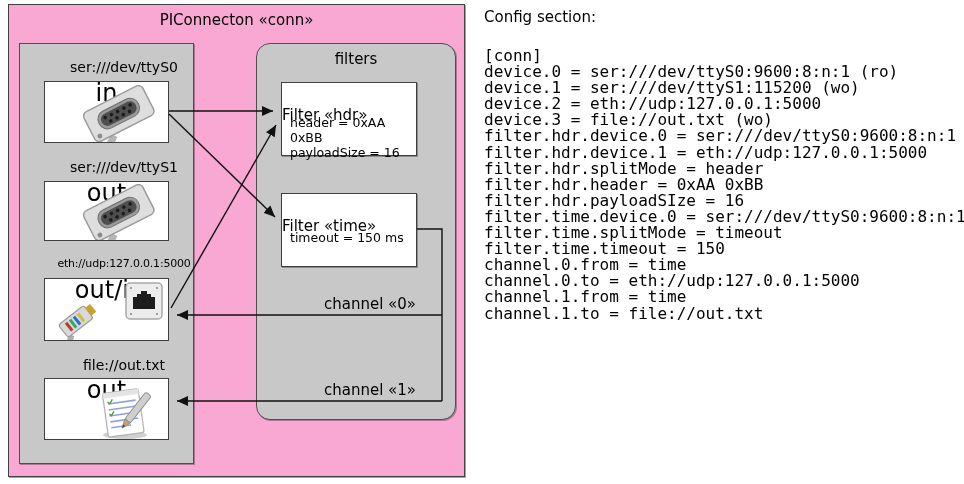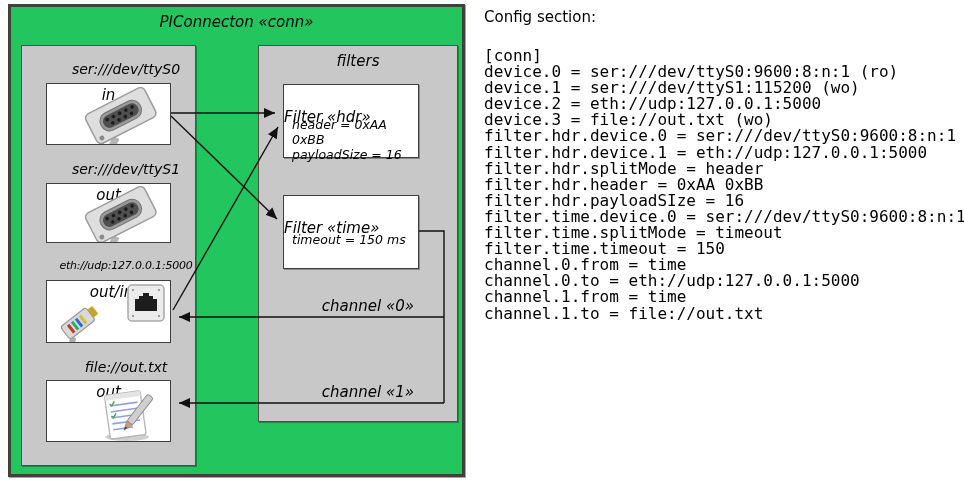--- a/index.html
+++ b/index.html
@@ -2,38 +2,38 @@
 <html><head>
 <meta charset="utf-8">
 <style>
   html,body{margin:0;padding:0;background:#ffffff;}
   body{width:964px;height:484px;position:relative;overflow:hidden;
        font-family:"DejaVu Sans",sans-serif;color:#000;}
   .stage{position:absolute;inset:0;}
 
   
   .diagram{position:absolute;left:8px;top:4px;width:457px;height:473px;
-           background:#22c55e;border:3px solid #404040;box-sizing:border-box;
-           box-shadow:1px 1px 0 rgba(0,0,0,.35);font-style:italic;}
+           background:#f9a8d4;border:1px solid #404040;box-sizing:border-box;
+           box-shadow:1px 1px 0 rgba(0,0,0,.35);}
   .diagram-title{position:absolute;left:0;top:6px;width:100%;text-align:center;
                  font-size:15px;}
 
   
   .panel{position:absolute;background:#c8c8c8;border:1.5px solid #4f4f4f;
          box-sizing:border-box;box-shadow:1px 1px 0 rgba(0,0,0,.3);}
   .left-panel{left:10px;top:38px;width:175px;height:421px;}
-  .filters-panel{left:247px;top:38px;width:200px;height:377px;}
+  .filters-panel{left:247px;top:38px;width:200px;height:377px;border-radius:14px;}
   .panel-title{position:absolute;left:0;top:6px;width:100%;text-align:center;font-size:15px;}
 
   
   .device-label{position:absolute;left:10px;width:210px;text-align:center;font-size:14px;}
   .device-label.small{font-size:11px;letter-spacing:-.2px;}
   .device-box{position:absolute;left:35px;width:125px;height:62px;background:#ffffff;
               border:1.5px solid #3f3f3f;box-sizing:border-box;overflow:hidden;}
-  .dir{position:absolute;top:1px;width:100%;text-align:center;font-size:15px;line-height:20px;}
+  .dir{position:absolute;top:1px;width:100%;text-align:center;font-size:24px;line-height:20px;}
   .dir.left{text-align:center;padding-left:6px;box-sizing:border-box;}
   .icon{position:absolute;}
 
   
   .filter-box{position:absolute;left:272px;width:136px;height:74px;background:#ffffff;
               border:1.5px solid #3f3f3f;box-sizing:border-box;
               box-shadow:1px 1px 0 rgba(0,0,0,.3);}
   .filter-title{position:absolute;top:23px;width:100%;font-size:15px;}
   .filter-attrs{position:absolute;left:8px;top:32px;font-size:12.5px;line-height:15px;}
 

